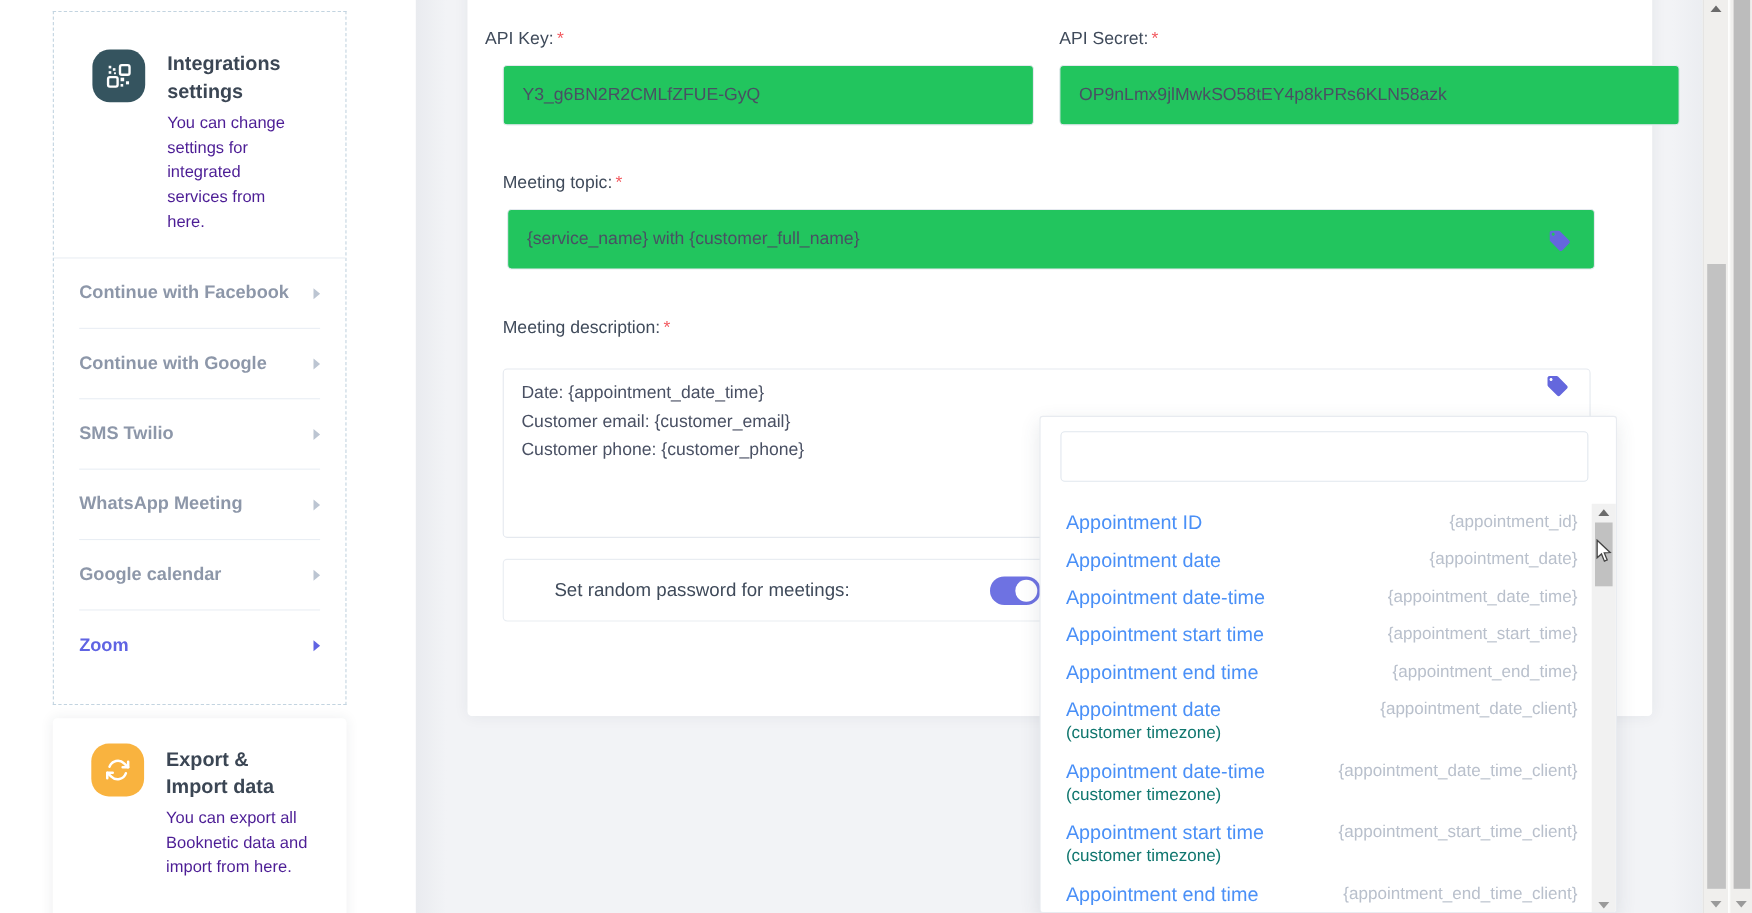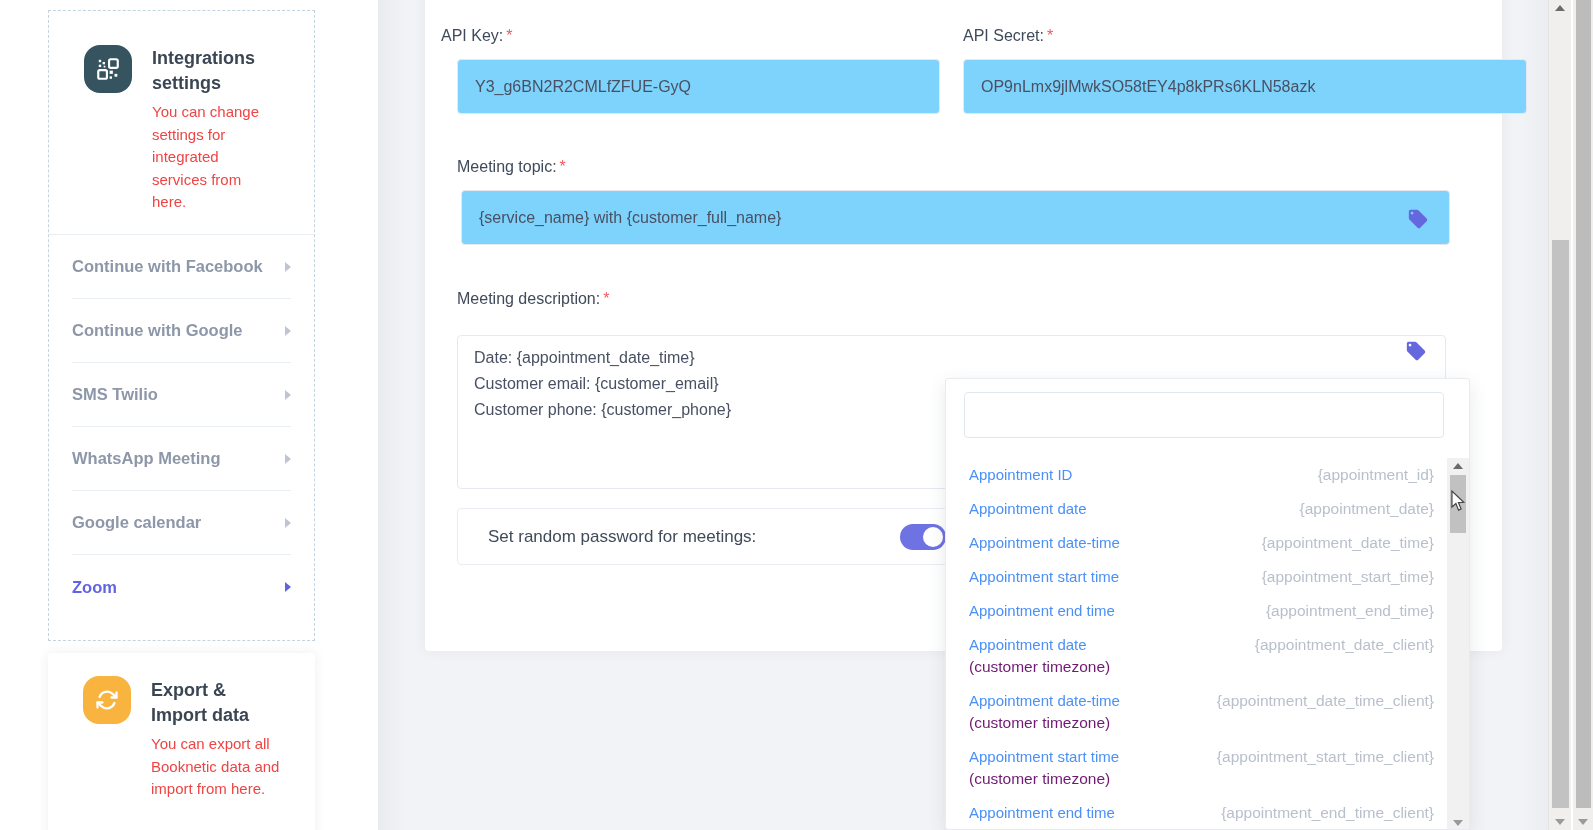--- a/index.html
+++ b/index.html
@@ -15,64 +15,64 @@
   
   .side-card { position:absolute; left:48px; width:267px; background:#fff; }
   .card-integrations { top:10px; height:631px; border:1px dashed #c3d4e0; }
   .card-export { top:653px; height:200px; border-radius:4px; box-shadow:0 0 12px rgba(40,50,70,.08); }
   .squircle { position:absolute; width:48px; height:48px; border-radius:16px;
     display:flex; align-items:center; justify-content:center; }
   .sq-dark { background:#35545f; }
   .sq-orange { background:#f9b33f; }
   .side-title { position:absolute; left:103px; width:120px; font-size:18px; font-weight:bold;
     color:#3b4654; line-height:25px; }
-  .side-desc { position:absolute; left:103px; font-size:15px; color:#ef4444; line-height:22.5px; }
+  .side-desc { position:absolute; left:103px; font-size:15px; color:#4c1d95; line-height:22.5px; }
   .nav { position:absolute; left:0; top:223px; width:100%; border-top:1px solid #e9eef4; }
   .nav-item { position:relative; height:64px; margin:0 23px; display:flex; align-items:center;
     justify-content:space-between; cursor:pointer; }
   .nav-item:not(:last-child){ border-bottom:1px solid #e9eef4; }
   .nav-label { font-size:16.5px; font-weight:bold; color:#8d97a9; }
   .chev { width:0; height:0; border-top:5px solid transparent; border-bottom:5px solid transparent;
     border-left:6px solid #bcc5d2; }
   .nav-item.active .nav-label { color:#6064e3; }
   .nav-item.active .chev { border-left-color:#6064e3; }
 
   
   .field-label { position:absolute; font-size:16px; color:#3f4a5a; }
   .req { color:#f2595f; font-style:normal; margin-left:3px; }
-  .text-input { position:absolute; height:55px; background:#7dd3fc; border:1px solid #e5e9ef;
+  .text-input { position:absolute; height:55px; background:#22c55e; border:1px solid #e5e9ef;
     border-radius:4px; font-family:"Liberation Sans",sans-serif; font-size:16px; color:#495063;
     padding:0 40px 0 17px; outline:none; }
   .desc-area { position:absolute; left:32px; top:351px; width:989px; height:154px;
     border:1px solid #e5e9ef; border-radius:4px; resize:none; outline:none;
     font-family:"Liberation Sans",sans-serif; font-size:16px; color:#495063;
     line-height:26px; padding:9px 40px 9px 16px; }
   .tag-btn { position:absolute; width:22px; height:22px; cursor:pointer; }
 
   .toggle-row { position:absolute; left:32px; top:524px; width:989px; height:57px;
     border:1px solid #e9edf2; border-radius:4px; display:flex; align-items:center; }
-  .toggle-label { font-size:17px; color:#3f4a5a; margin-left:30px; }
+  .toggle-label { font-size:17px; color:#3f4a5a; margin-left:46px; }
   .switch { position:absolute; left:442px; top:15px; width:46px; height:26px; border-radius:13px;
     background:#6e72e2; cursor:pointer; }
   .switch .knob { position:absolute; top:3px; right:3px; width:20px; height:20px;
     border-radius:50%; background:#fff; }
 
   
   .dropdown { position:absolute; left:945px; top:378px; width:525px; height:452px;
     background:#fff; border:1px solid #e8ebf0; border-radius:3px;
     box-shadow:0 6px 18px rgba(60,70,90,.12); z-index:5; overflow:hidden; }
   .dd-search { position:absolute; left:18px; top:13px; width:480px; height:46px;
     border:1px solid #e1e7ee; border-radius:4px; outline:none;
     font-family:"Liberation Sans",sans-serif; font-size:15px; color:#495063; padding:0 12px; }
   .dd-list { position:absolute; left:23px; top:79px; width:465px; }
   .ph-row { display:flex; justify-content:space-between; align-items:flex-start;
     padding:6px 0; cursor:pointer; }
   .ph-left { line-height:22px; }
-  .ph-label { font-size:15px; color:#4a90f7; display:block; }
-  .ph-sub { font-size:15.5px; color:#701a75; display:block; }
+  .ph-label { font-size:18px; color:#4a90f7; display:block; }
+  .ph-sub { font-size:15.5px; color:#0f766e; display:block; }
   .ph-code { font-size:15.5px; color:#b9c0cc; line-height:22px; white-space:nowrap; }
 
   
   .dd-scroll { position:absolute; right:0; top:79px; width:22px; height:373px; background:#f1f1f1; }
   .dd-scroll .thumb { position:absolute; left:3px; top:17px; width:16px; height:58px; background:#c1c1c1; }
   .arrow-up, .arrow-dn { position:absolute; left:50%; transform:translateX(-50%);
     width:0; height:0; border-left:5px solid transparent; border-right:5px solid transparent; }
   .arrow-up { border-bottom:6px solid #6b6b6b; top:5px; }
   .arrow-dn { border-top:6px solid #9a9a9a; bottom:5px; }
 

